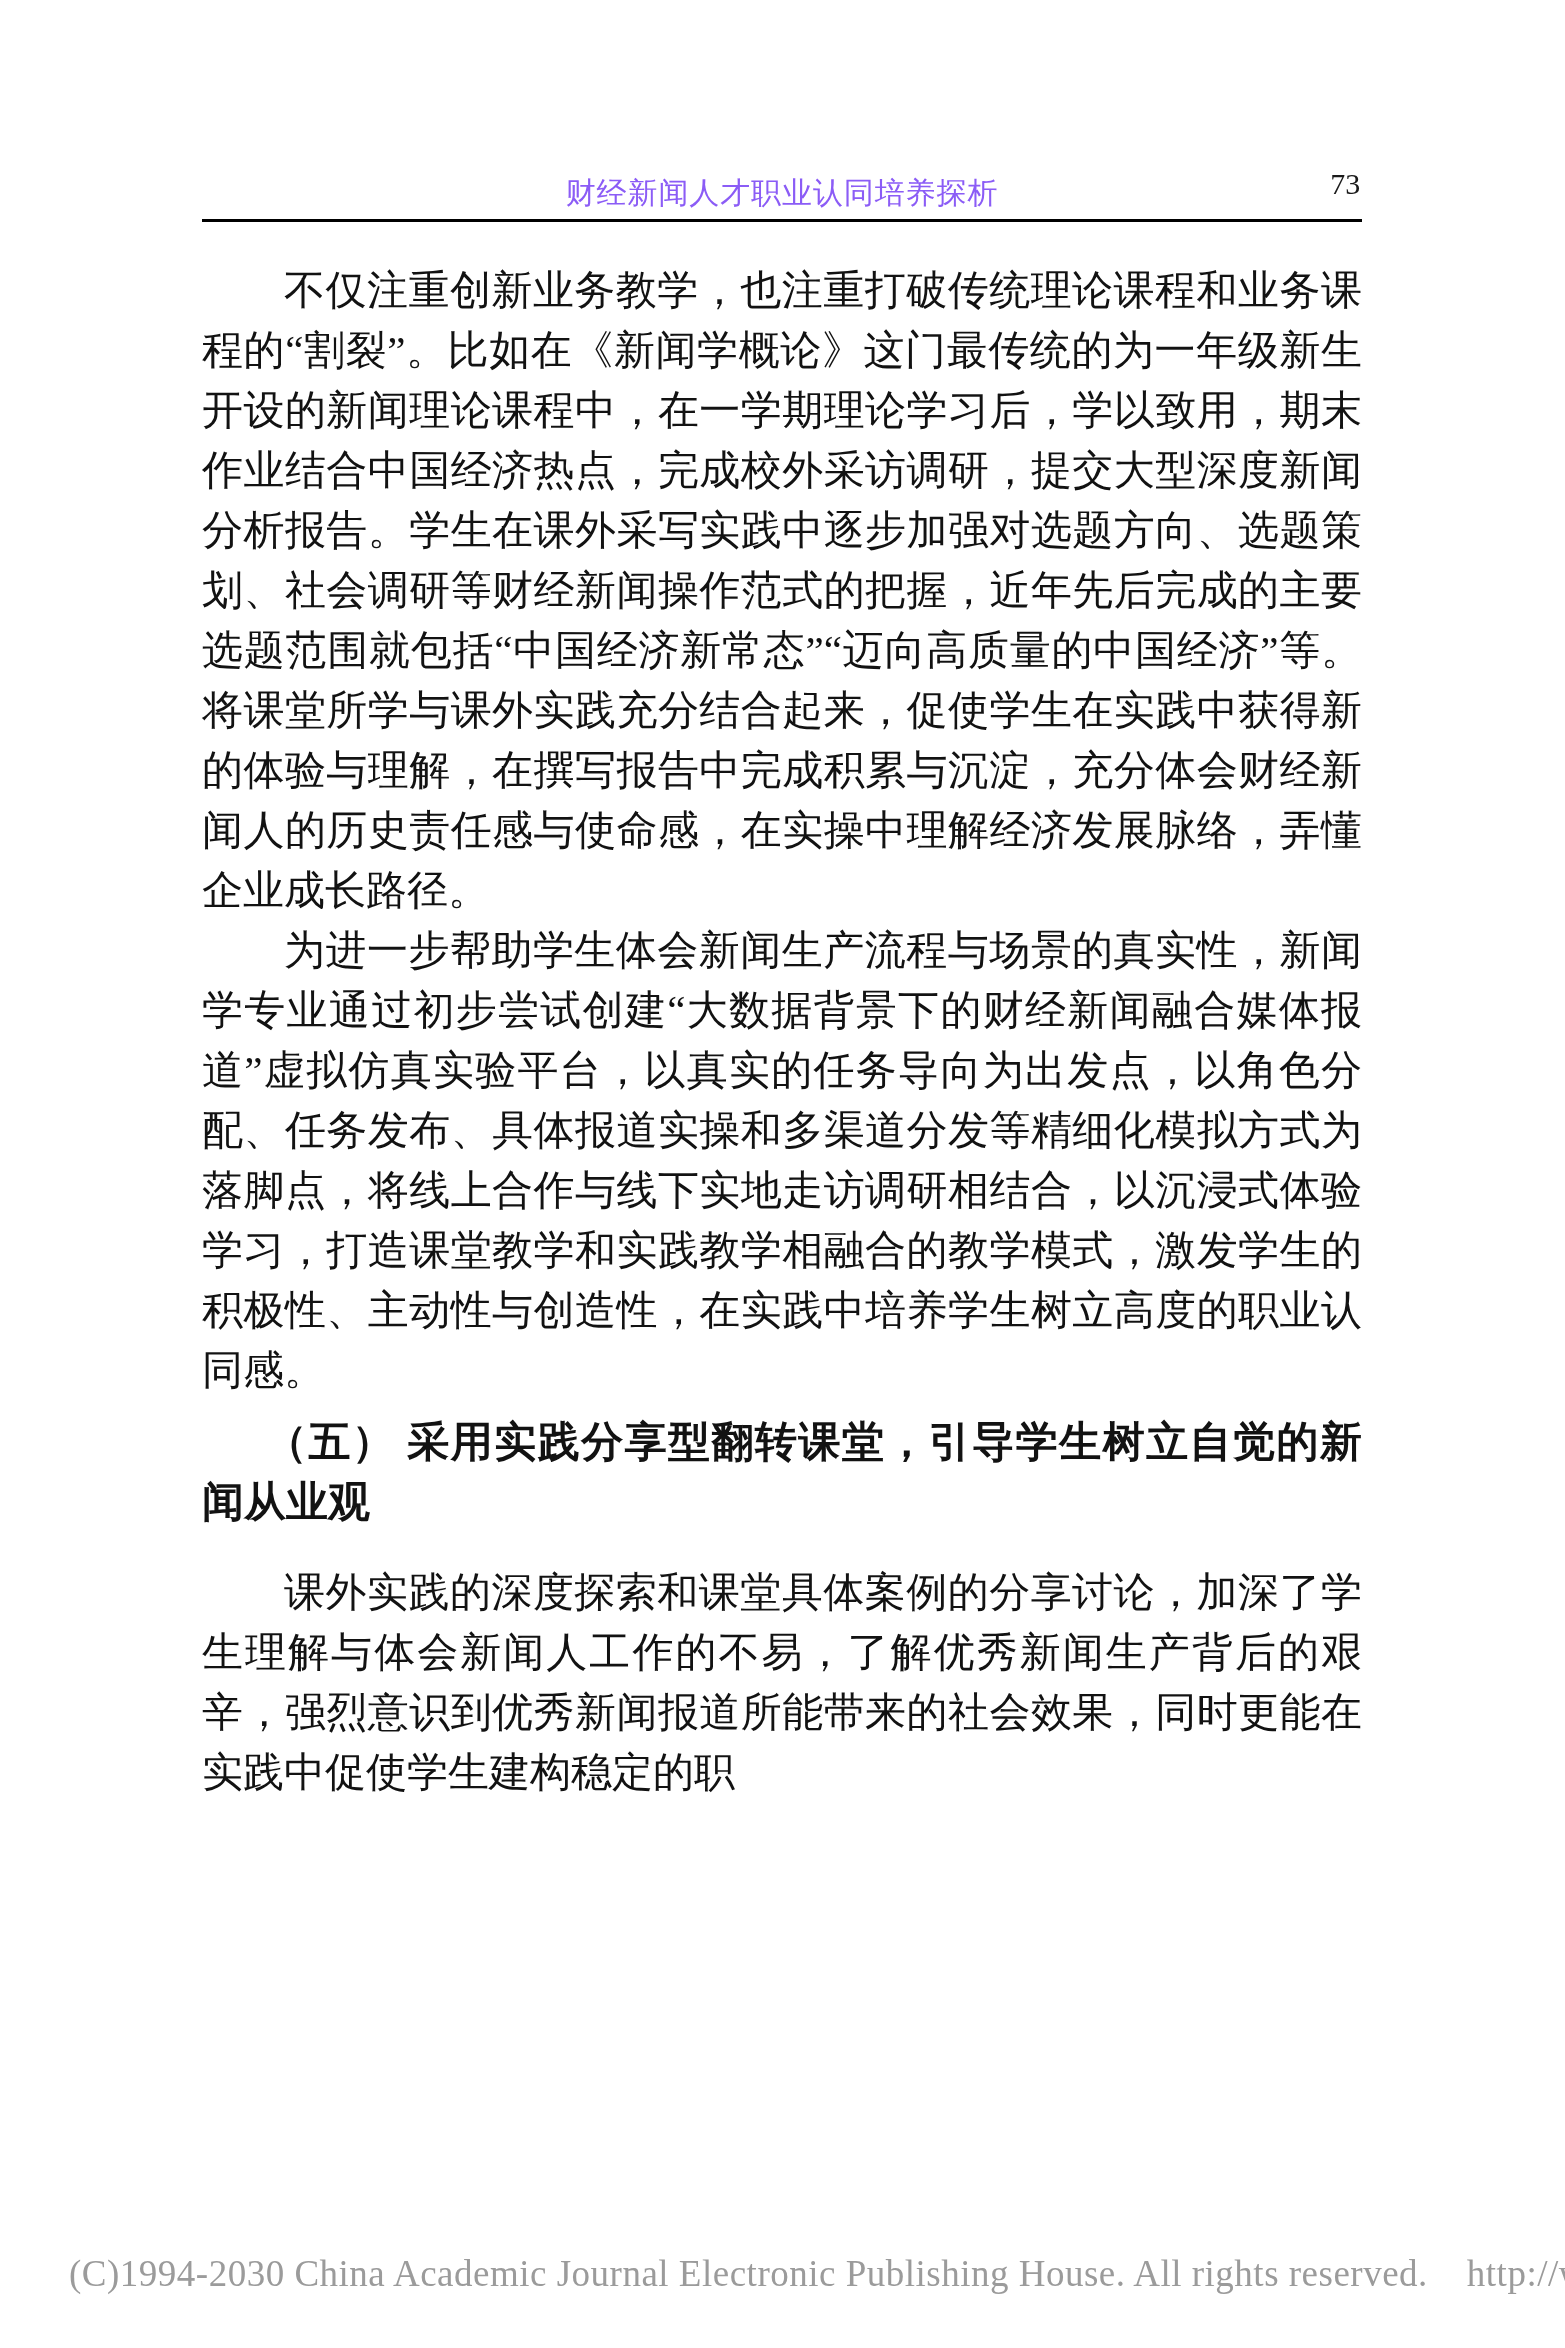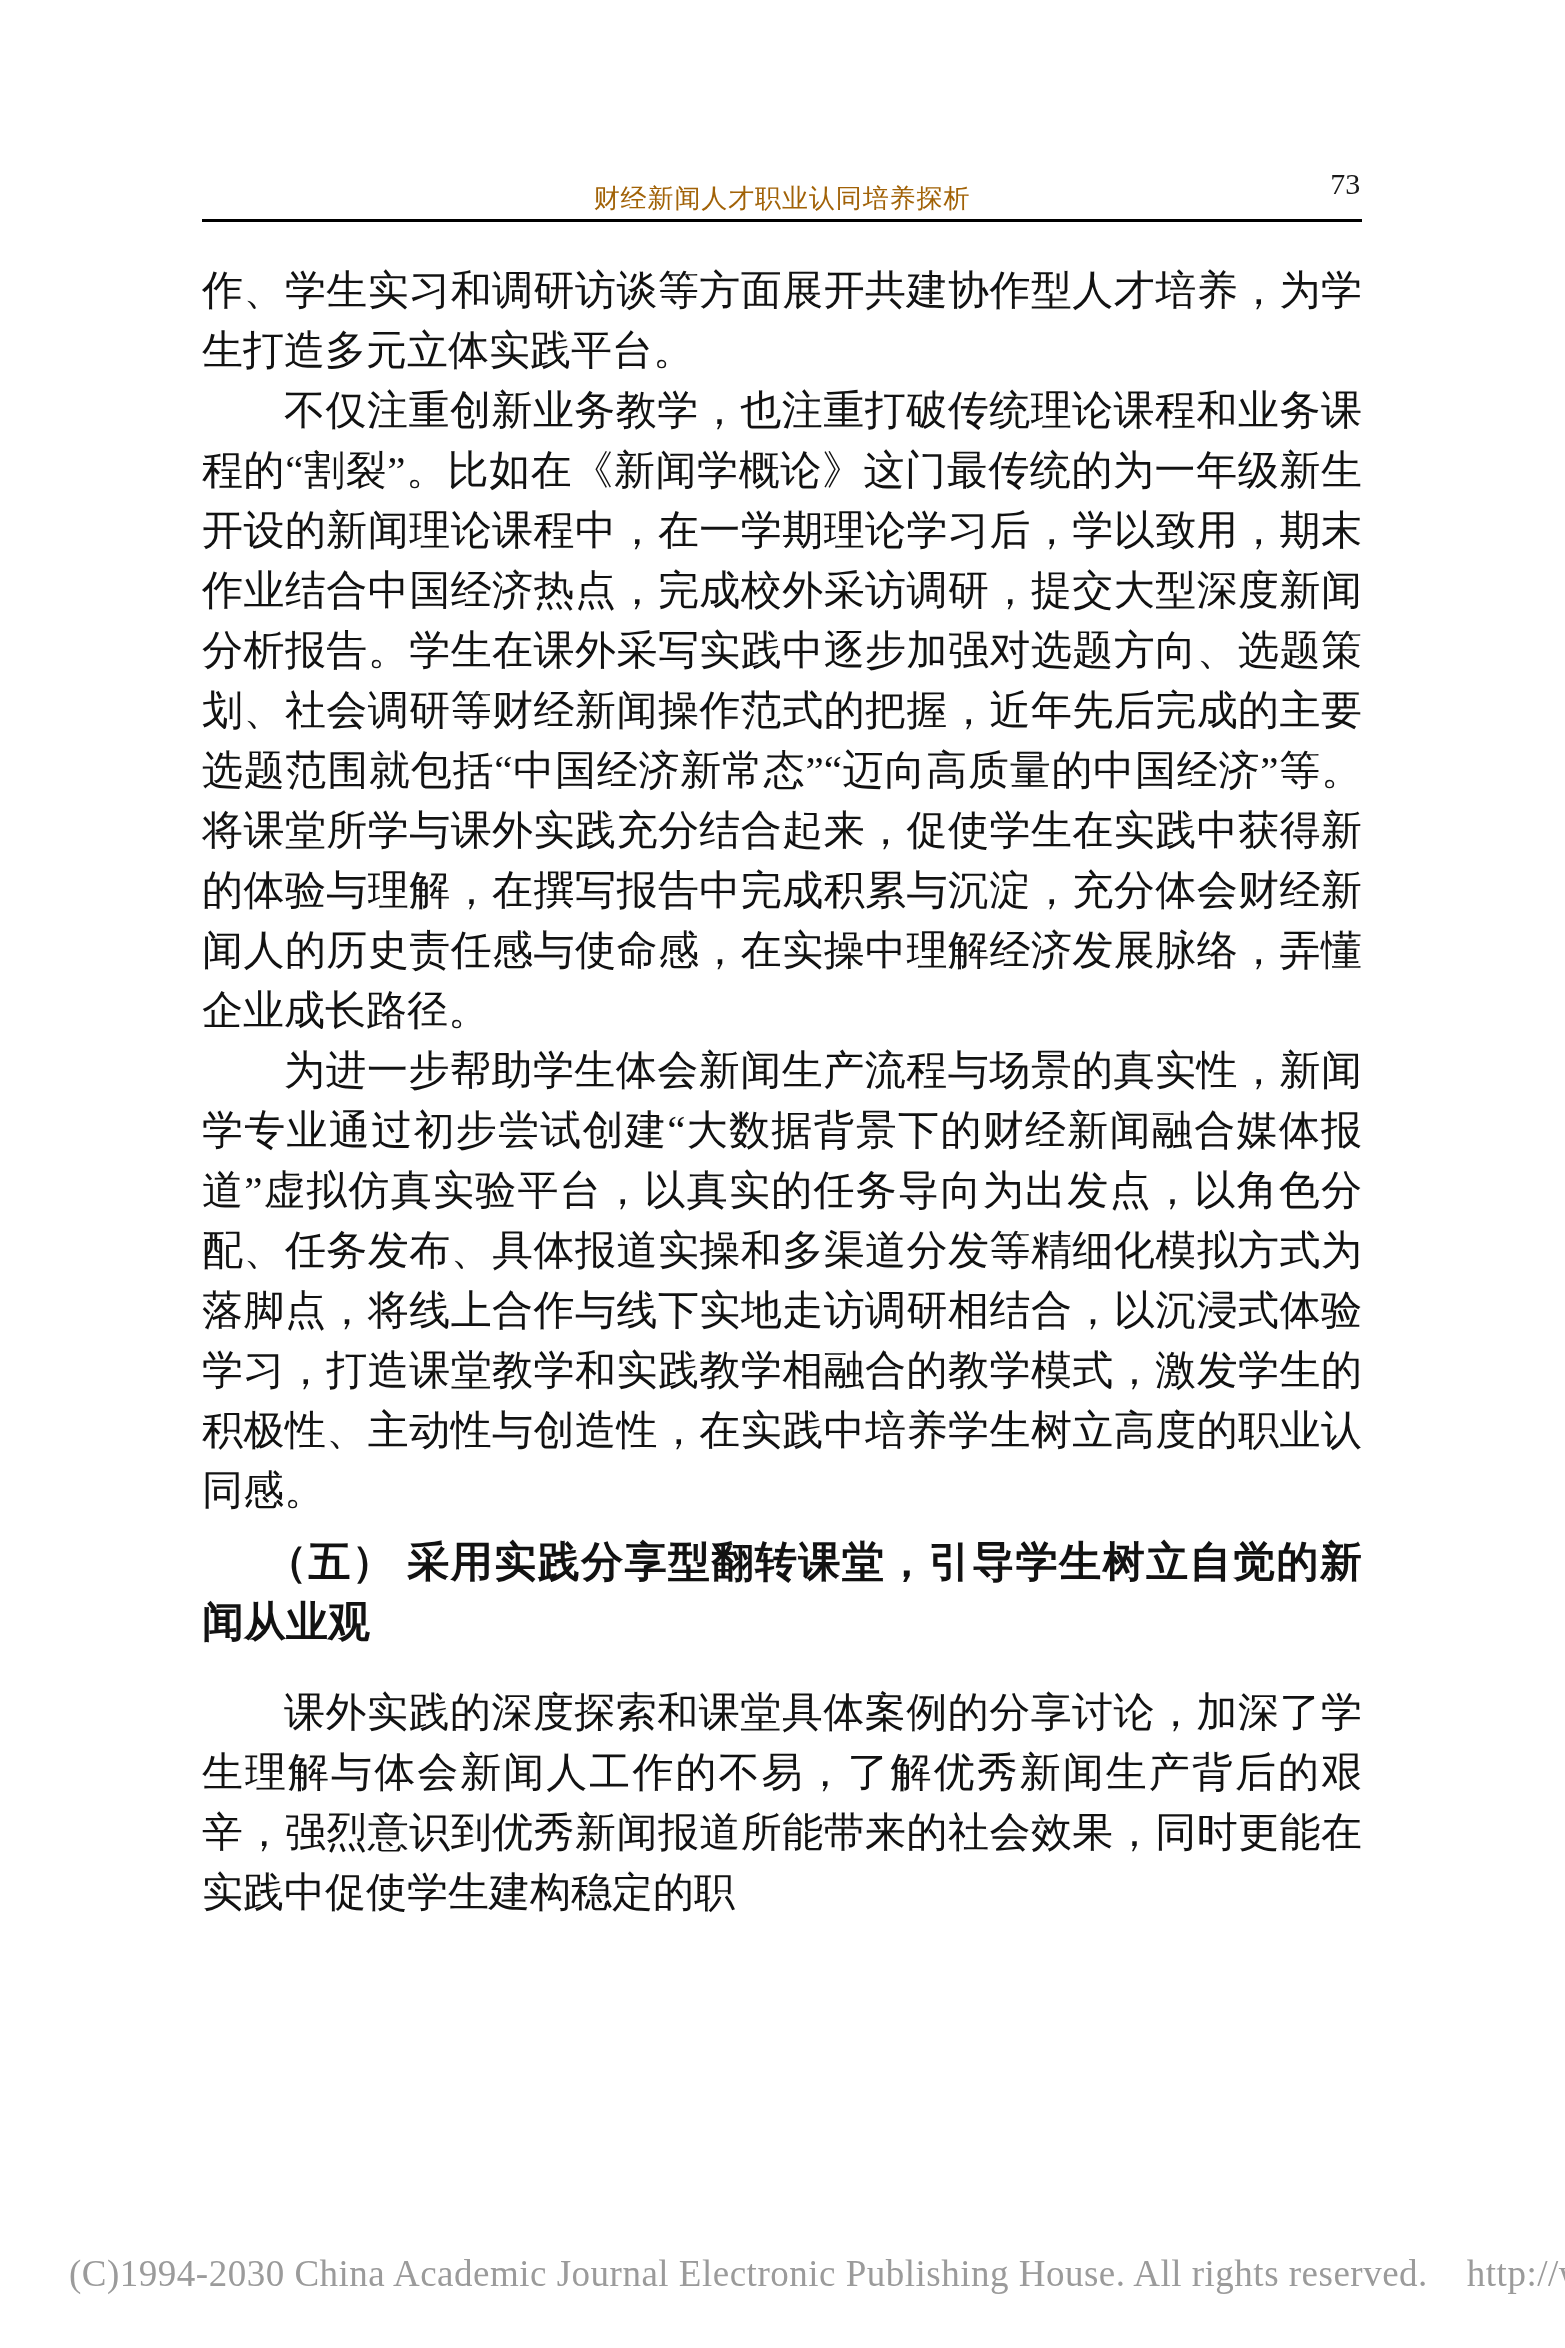--- a/index.html
+++ b/index.html
@@ -17,25 +17,25 @@
     position: absolute;
     top: 169px;
     left: 202px;
     width: 1160px;
     height: 40px;
   }
   .running-title {
     position: absolute;
     left: 0;
     right: 0;
-    top: 12px;
+    top: 4px;
     text-align: center;
-    font-size: 26px;
+    font-size: 30px;
     letter-spacing: 0.9px;
-    color: #a16207;
+    color: #8b5cf6;
   }
   .page-number {
     position: absolute;
     right: 1.8px;
     top: -1.8px;
     font-size: 30px;
     color: #1a1a1a;
   }
   .header-rule {
     position: absolute;
@@ -85,21 +85,20 @@
 <div class="page">
 
   <header class="page-header">
     <div class="running-title">财经新闻人才职业认同培养探析</div>
     <div class="page-number">73</div>
   </header>
 
   <div class="header-rule"></div>
 
   <main class="page-body">
-    <p class="para no-indent">作、学生实习和调研访谈等方面展开共建协作型人才培养，为学生打造多元立体实践平台。</p>
     <p class="para">不仅注重创新业务教学，也注重打破传统理论课程和业务课程的“割裂”。比如在《新闻学概论》这门最传统的为一年级新生开设的新闻理论课程中，在一学期理论学习后，学以致用，期末作业结合中国经济热点，完成校外采访调研，提交大型深度新闻分析报告。学生在课外采写实践中逐步加强对选题方向、选题策划、社会调研等财经新闻操作范式的把握，近年先后完成的主要选题范围就包括“中国经济新常态”“迈向高质量的中国经济”等。将课堂所学与课外实践充分结合起来，促使学生在实践中获得新的体验与理解，在撰写报告中完成积累与沉淀，充分体会财经新闻人的历史责任感与使命感，在实操中理解经济发展脉络，弄懂企业成长路径。</p>
     <p class="para">为进一步帮助学生体会新闻生产流程与场景的真实性，新闻学专业通过初步尝试创建“大数据背景下的财经新闻融合媒体报道”虚拟仿真实验平台，以真实的任务导向为出发点，以角色分配、任务发布、具体报道实操和多渠道分发等精细化模拟方式为落脚点，将线上合作与线下实地走访调研相结合，以沉浸式体验学习，打造课堂教学和实践教学相融合的教学模式，激发学生的积极性、主动性与创造性，在实践中培养学生树立高度的职业认同感。</p>
     <h2 class="section-heading">（五） 采用实践分享型翻转课堂，引导学生树立自觉的新闻从业观</h2>
     <p class="para">课外实践的深度探索和课堂具体案例的分享讨论，加深了学生理解与体会新闻人工作的不易，了解优秀新闻生产背后的艰辛，强烈意识到优秀新闻报道所能带来的社会效果，同时更能在实践中促使学生建构稳定的职</p>
   </main>
 
   <footer class="page-footer">
     <span>(C)1994-2030 China Academic Journal Electronic Publishing House. All rights reserved.</span><span class="footer-url">http://www</span>
   </footer>
 

